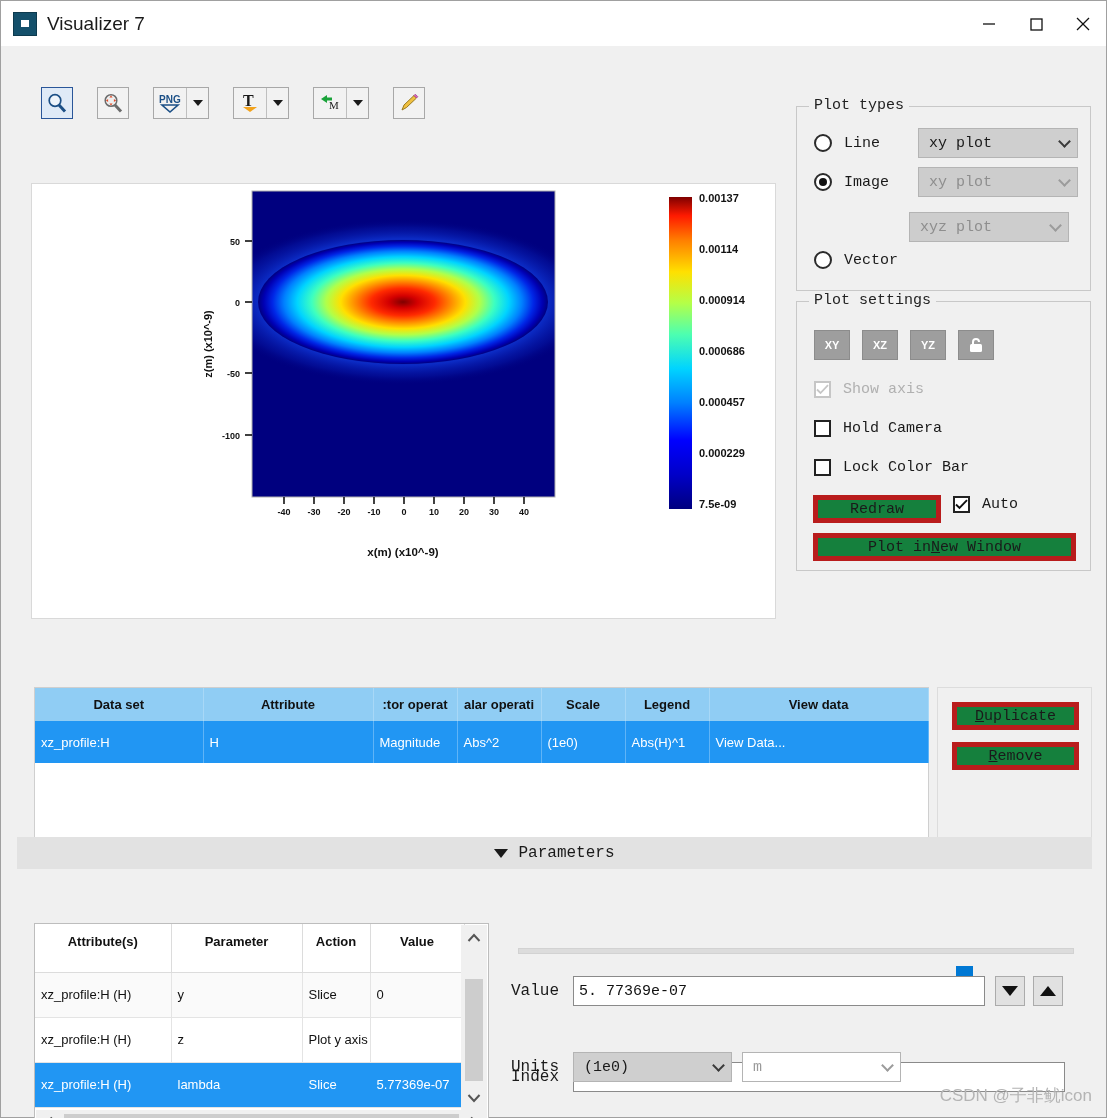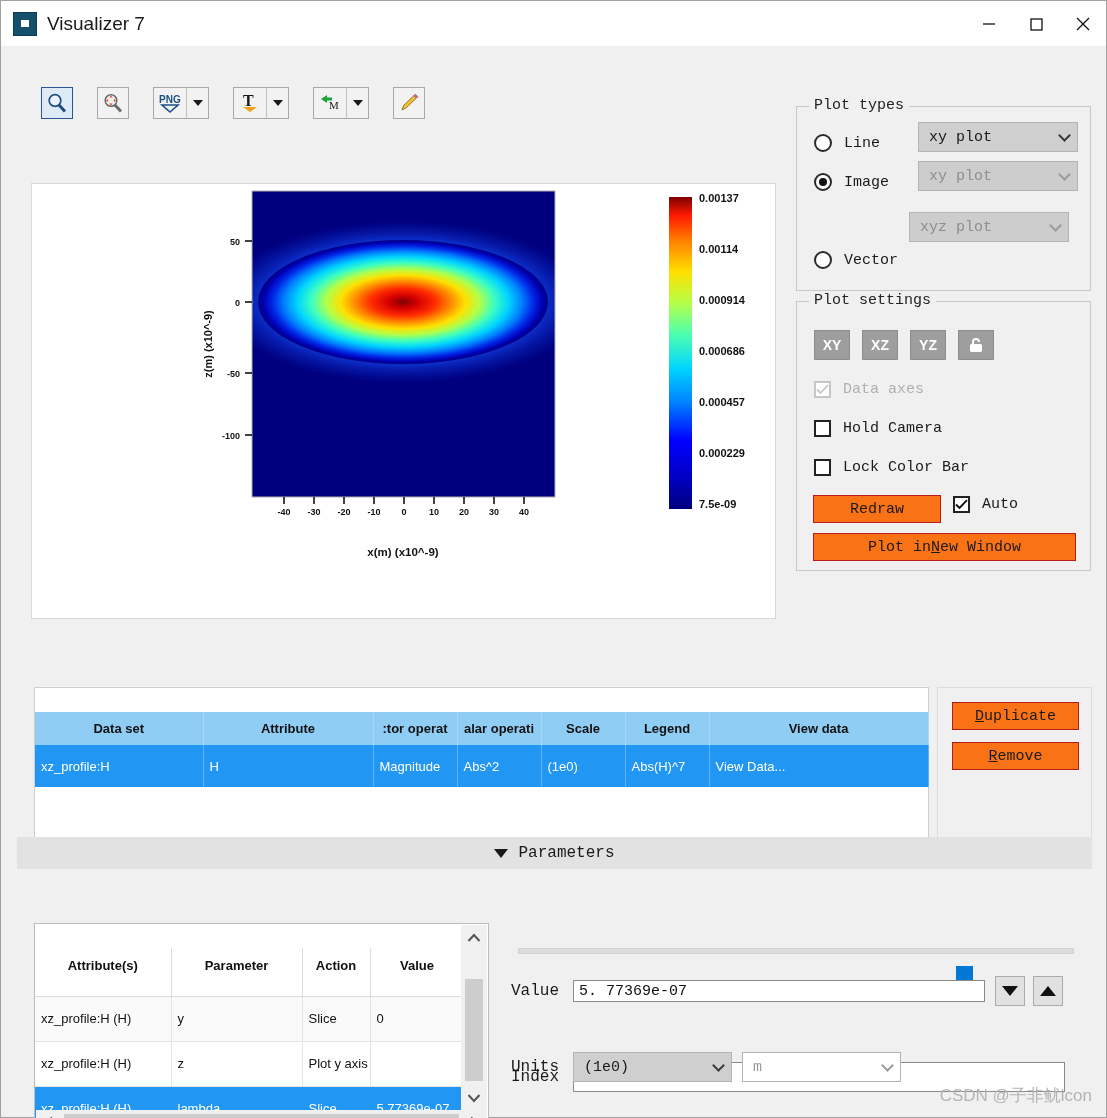--- a/index.html
+++ b/index.html
@@ -39,61 +39,61 @@
   .plot-panel { position:absolute; left:30px; top:137px; width:745px; height:436px; background:#ffffff; border:1px solid #d9d9d9; }
   .plot-svg { display:block; }
 
   
   .groupbox { position:absolute; border:1px solid #c8c8c8; background:#f0f0f0; }
   .gb-title { position:absolute; top:-10px; left:12px; background:#f0f0f0; padding:0 5px;
               font-family:"Liberation Mono", monospace; font-size:15px; color:#222; }
   #plot-types { left:795px; top:60px; width:295px; height:185px; }
   #plot-settings { left:795px; top:255px; width:295px; height:270px; }
 
-  .row { display:flex; align-items:flex-end; }
+  .row { display:flex; align-items:center; }
   .radio { width:18px; height:18px; border-radius:50%; border:2px solid #2b2b2b; background:#fff;
            display:inline-flex; align-items:center; justify-content:center; flex:none; }
   .radio.checked::after { content:""; width:8px; height:8px; border-radius:50%; background:#111; }
   .radio.disabled { border-color:#b9b9b9; }
   .rlabel { font-family:"Liberation Mono", monospace; font-size:15px; color:#1a1a1a; margin-left:12px; }
   .rlabel.disabled { color:#b0b0b0; }
 
   .combo { height:30px; border:1px solid #b4b4b4; background:#cfcfcf; display:flex; align-items:center;
            justify-content:space-between; padding:0 8px 0 10px; font-family:"Liberation Mono", monospace; font-size:15px; color:#1a1a1a; }
   .combo.enabled { background:#cfcfcf; }
   .combo.disabled { color:#8e8e8e; background:#cdcdcd; }
   .chev { width:9px; height:9px; border-right:2px solid #3a3a3a; border-bottom:2px solid #3a3a3a; transform:rotate(45deg); margin-bottom:4px; }
   .chev.dim { border-color:#9b9b9b; }
 
   .planebtn { width:36px; height:30px; background:#9e9e9e; border:1px solid #8c8c8c; color:#fff;
-              font-family:"Liberation Sans", sans-serif; font-weight:bold; font-size:14px;
+              font-family:"Liberation Sans", sans-serif; font-weight:bold; font-size:11px;
               display:flex; align-items:center; justify-content:center; }
   .planebtn.lockbtn { background:#9e9e9e; }
 
   .chk { width:17px; height:17px; border:2px solid #222; background:#fff; display:inline-flex;
          align-items:center; justify-content:center; flex:none; }
   .chk.disabled { border-color:#c6c6c6; }
   .chk svg { display:block; }
   .clabel { font-family:"Liberation Mono", monospace; font-size:15px; color:#1a1a1a; margin-left:12px; }
   .clabel.disabled { color:#b0b0b0; }
 
-  .btn { border:1px solid #b91c1c; background:#f97316; font-family:"Liberation Mono", monospace;
+  .btn { border:5px solid #b91c1c; background:#15803d; font-family:"Liberation Mono", monospace;
          font-size:15px; color:#1a1a1a; display:flex; align-items:center; justify-content:center; }
   .btn u { text-decoration:underline; }
 
   
   .section-header { position:absolute; left:16px; width:1075px; height:32px; background:#e2e2e2;
                     display:flex; align-items:center; justify-content:center;
                     font-family:"Liberation Mono", monospace; font-size:16px; color:#1a1a1a; }
   .tri { width:0; height:0; border-left:7px solid transparent; border-right:7px solid transparent;
          border-top:9px solid #1a1a1a; margin-right:10px; }
 
   
   .attr-wrap { position:absolute; left:33px; top:641px; width:895px; height:169px; background:#ffffff; border:1px solid #cfcfcf; }
-  table { border-collapse:collapse; width:100%; table-layout:fixed;margin-top:24px; }
+  table { border-collapse:collapse; width:100%; table-layout:fixed; }
   .attr-head th { background:#90cdf4; color:#111; font-size:13px; font-weight:bold; height:33px;
                   font-family:"Liberation Sans", sans-serif; border-right:1px solid #a8d8f7; }
   .attr-row td { background:#2196f3; color:#ffffff; font-size:13px; height:42px; padding-left:6px;
                  border-right:1px solid #5fb4f7; font-family:"Liberation Sans", sans-serif; white-space:nowrap; overflow:hidden; }
   .side-panel { position:absolute; left:936px; top:641px; width:155px; height:169px; border:1px solid #dcdcdc; background:#f0f0f0; }
 
   
   .param-wrap { position:absolute; left:33px; top:877px; width:455px; height:215px; background:#ffffff; border:1px solid #bdbdbd; }
   .ptable { width:100%; table-layout:fixed; border-collapse:collapse; }
   .ptable th { font-size:13px; font-weight:bold; height:48px; background:#ffffff; color:#111;
@@ -364,21 +364,21 @@
           </svg>
         </div>
       </div>
 
       <div class="row" style="position:absolute; left:17px; top:79px;">
         <span class="chk disabled">
           <svg width="13" height="11" viewBox="0 0 13 11">
               <path d="M1 5.5 L4.5 9 L12 1.2" fill="none" stroke="#c6c6c6" stroke-width="1.8"></path>
             </svg>
         </span>
-        <span class="clabel disabled">Data axes</span>
+        <span class="clabel disabled">Show axis</span>
       </div>
 
       <div class="row" style="position:absolute; left:17px; top:118px;">
         <span class="chk"></span>
         <span class="clabel">Hold Camera</span>
       </div>
 
       <div class="row" style="position:absolute; left:17px; top:157px;">
         <span class="chk"></span>
         <span class="clabel">Lock Color Bar</span>
@@ -424,21 +424,21 @@
             <th>View data</th>
           </tr>
         </thead>
         <tbody>
           <tr class="attr-row">
             <td>xz_profile:H</td>
             <td>H</td>
             <td>Magnitude</td>
             <td>Abs^2</td>
             <td>(1e0)</td>
-            <td>Abs(H)^7</td>
+            <td>Abs(H)^1</td>
             <td>View Data...</td>
           </tr>
         </tbody>
       </table>
     </div>
 
     <div class="side-panel">
       <div class="btn" style="position:absolute; left:14px; top:14px; width:127px; height:28px;">
         <u>D</u>
           <span>uplicate</span>
@@ -521,21 +521,21 @@
       </div>
     </div>
 
     <div class="right-params">
       <div class="slider-track">
         <div class="slider-thumb"></div>
       </div>
 
       <div style="position:absolute; left:13px; top:53px; display:flex; align-items:center;">
         <span class="fieldlabel" style="width:62px;">Value</span>
-        <span class="tinput" style="width:412px; height:22px;">5. 77369e-07</span>
+        <span class="tinput" style="width:412px; height:30px;">5. 77369e-07</span>
         <span class="spinbtn" style="margin-left:10px;">
             <span class="tri-dn"></span>
           </span>
         <span class="spinbtn" style="margin-left:8px;">
             <span class="tri-up"></span>
           </span>
       </div>
 
       <div style="position:absolute; left:13px; top:92px; display:flex; align-items:center;margin-top:47px;">
         <span class="fieldlabel" style="width:62px;">Index</span>

